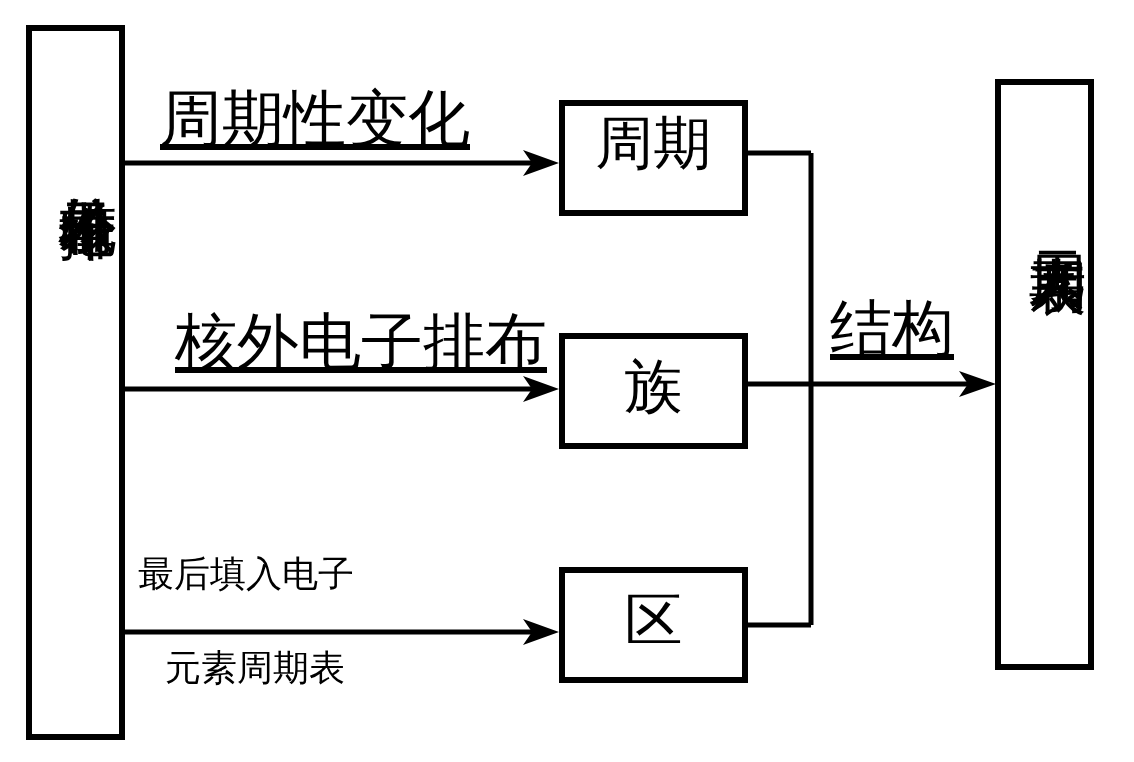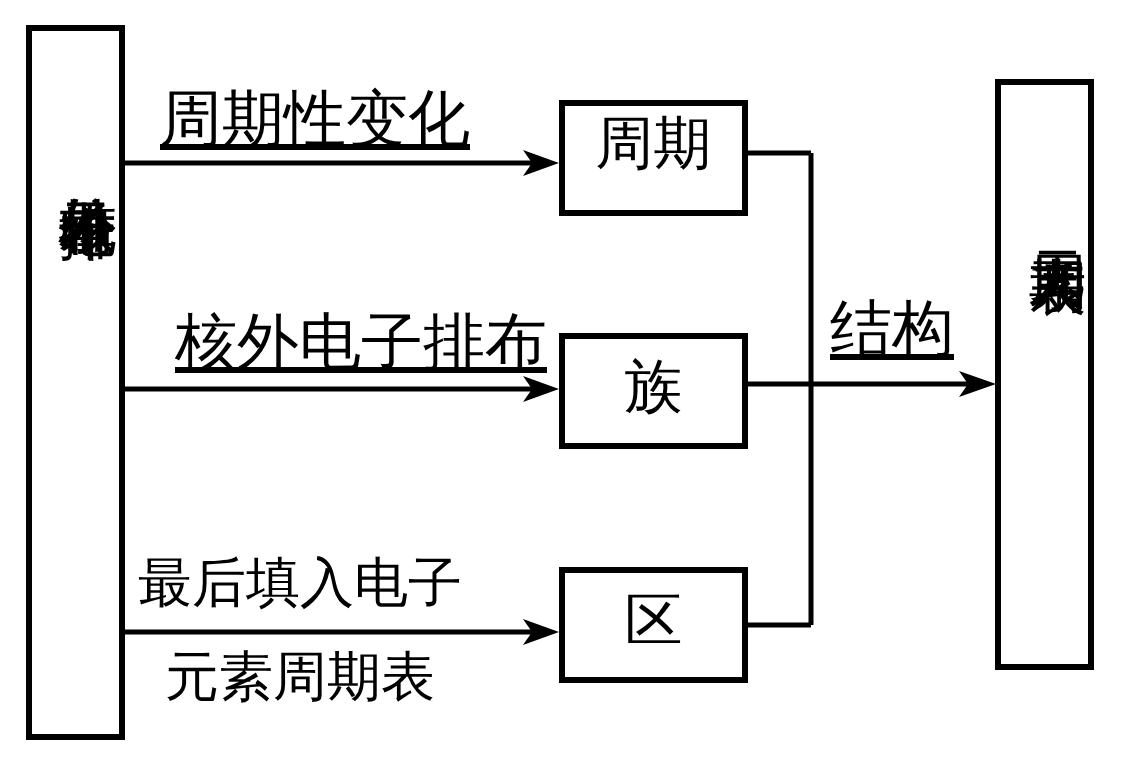--- a/index.html
+++ b/index.html
@@ -62,21 +62,21 @@
   }
   .box-label {
     font-size: 58px;
     text-align: center;
   }
   .edge-label {
     font-size: 62px;
     text-decoration: underline;
   }
   .edge-label-2 {
-    font-size: 54px;
+    font-size: 36px;
   }
 </style>
 </head>
 <body>
 
 <div id="diagram-root">
 
   <svg class="diagram-canvas" viewBox="0 0 1134 762">
     <defs></defs>
 

